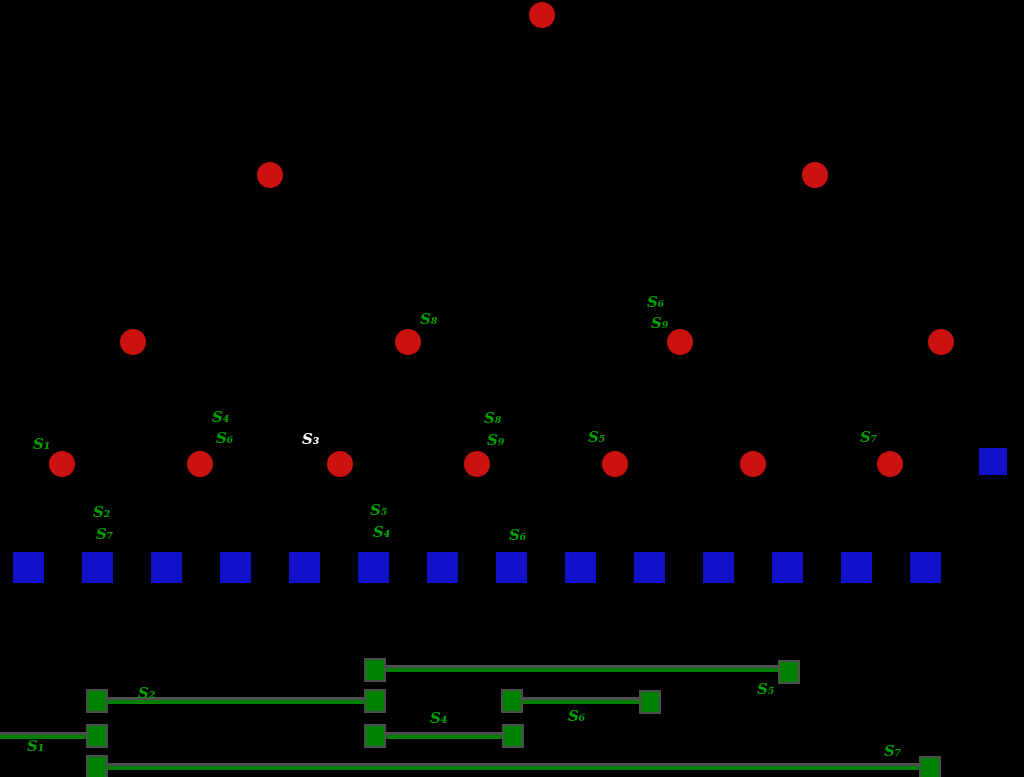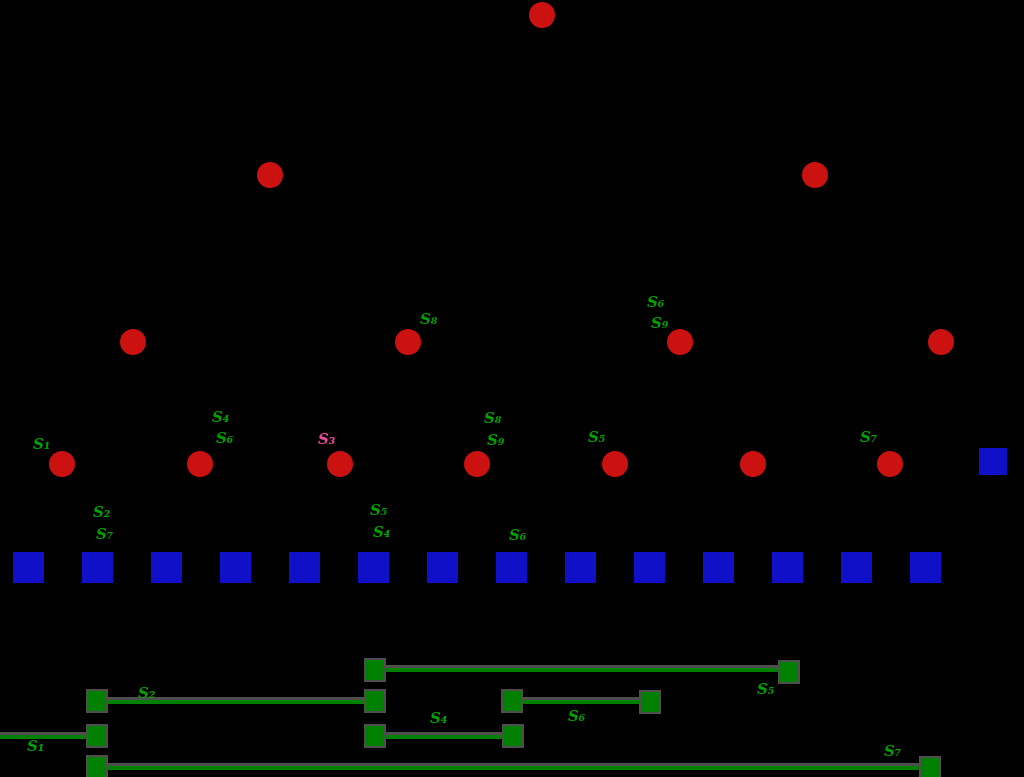--- a/index.html
+++ b/index.html
@@ -121,21 +121,21 @@
     <div class="tree-node" style="left: 49px; top: 451px; width: 26px; height: 26px; background: rgb(204, 17, 17);"></div>
     <div class="tree-node" style="left: 187px; top: 451px; width: 26px; height: 26px; background: rgb(204, 17, 17);"></div>
     <div class="tree-node" style="left: 327px; top: 451px; width: 26px; height: 26px; background: rgb(204, 17, 17);"></div>
     <div class="tree-node" style="left: 464px; top: 451px; width: 26px; height: 26px; background: rgb(204, 17, 17);"></div>
     <div class="tree-node" style="left: 602px; top: 451px; width: 26px; height: 26px; background: rgb(204, 17, 17);"></div>
     <div class="tree-node" style="left: 740px; top: 451px; width: 26px; height: 26px; background: rgb(204, 17, 17);"></div>
     <div class="tree-node" style="left: 877px; top: 451px; width: 26px; height: 26px; background: rgb(204, 17, 17);"></div>
     <div class="seq-label" style="left: 33px; top: 437px; color: rgb(0, 160, 0);">S₁</div>
     <div class="seq-label" style="left: 212px; top: 410px; color: rgb(0, 160, 0);">S₄</div>
     <div class="seq-label" style="left: 216px; top: 431px; color: rgb(0, 160, 0);">S₆</div>
-    <div class="seq-label" style="left: 318px; top: 432px; color: #ec4899;">S₃</div>
+    <div class="seq-label" style="left: 302px; top: 432px; color: #ffffff;">S₃</div>
     <div class="seq-label" style="left: 420px; top: 312px; color: rgb(0, 160, 0);">S₈</div>
     <div class="seq-label" style="left: 484px; top: 411px; color: rgb(0, 160, 0);">S₈</div>
     <div class="seq-label" style="left: 487px; top: 433px; color: rgb(0, 160, 0);">S₉</div>
     <div class="seq-label" style="left: 588px; top: 430px; color: rgb(0, 160, 0);">S₅</div>
     <div class="seq-label" style="left: 647px; top: 295px; color: rgb(0, 160, 0);">S₆</div>
     <div class="seq-label" style="left: 651px; top: 316px; color: rgb(0, 160, 0);">S₉</div>
     <div class="seq-label" style="left: 860px; top: 430px; color: rgb(0, 160, 0);">S₇</div>
     <div class="seq-label" style="left: 93px; top: 505px; color: rgb(0, 160, 0);">S₂</div>
     <div class="seq-label" style="left: 96px; top: 527px; color: rgb(0, 160, 0);">S₇</div>
     <div class="seq-label" style="left: 370px; top: 503px; color: rgb(0, 160, 0);">S₅</div>

